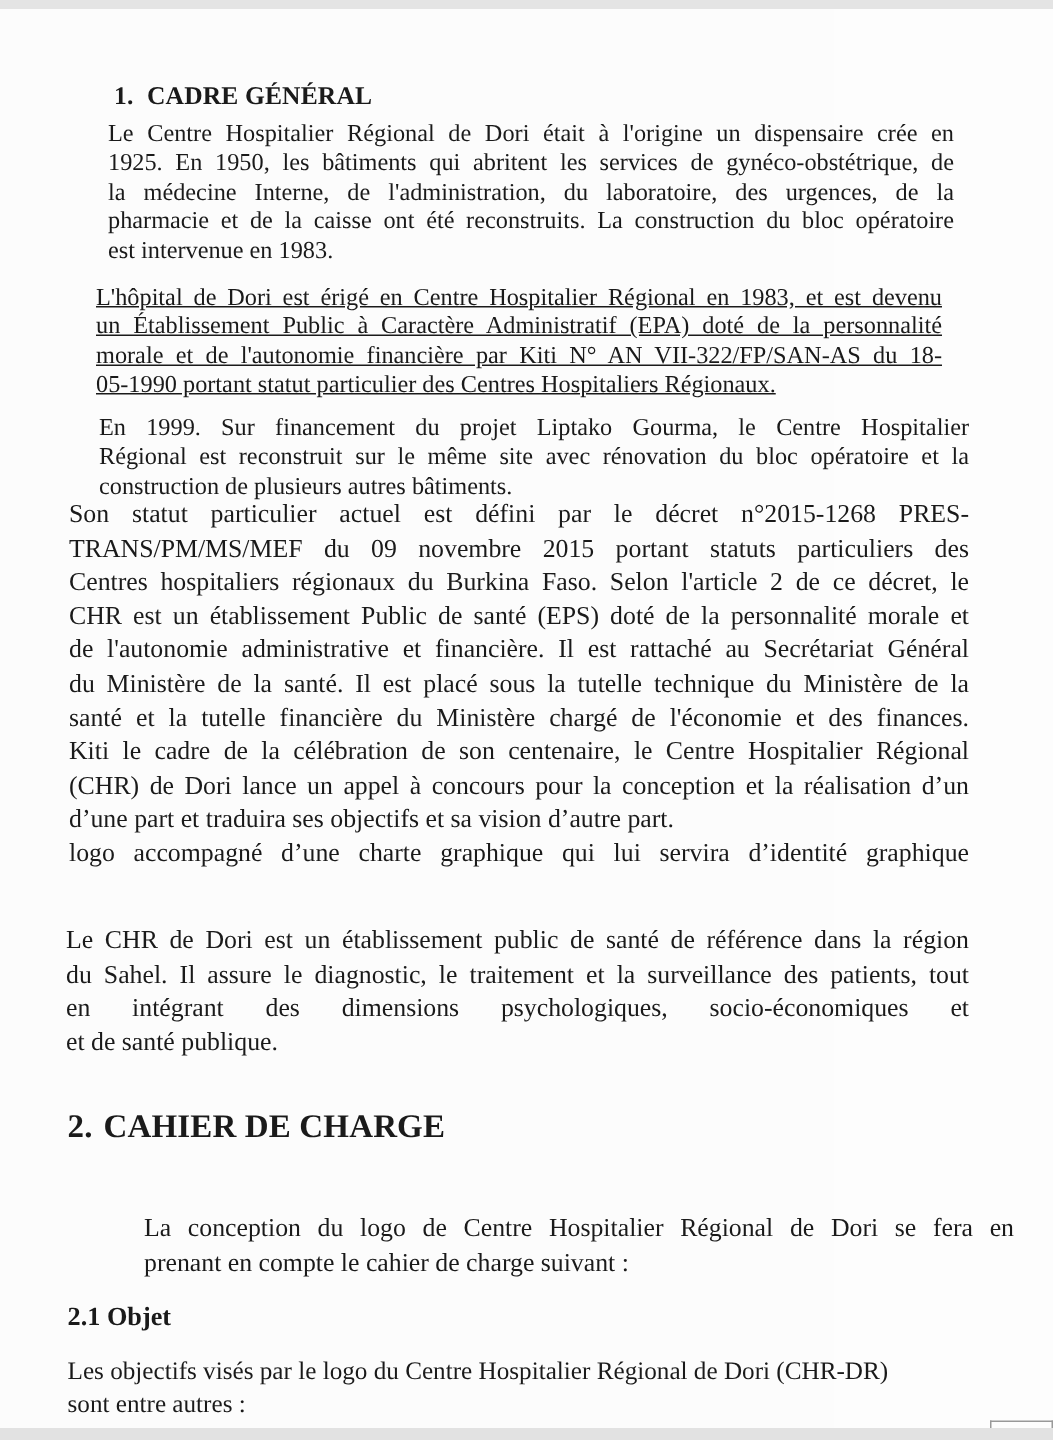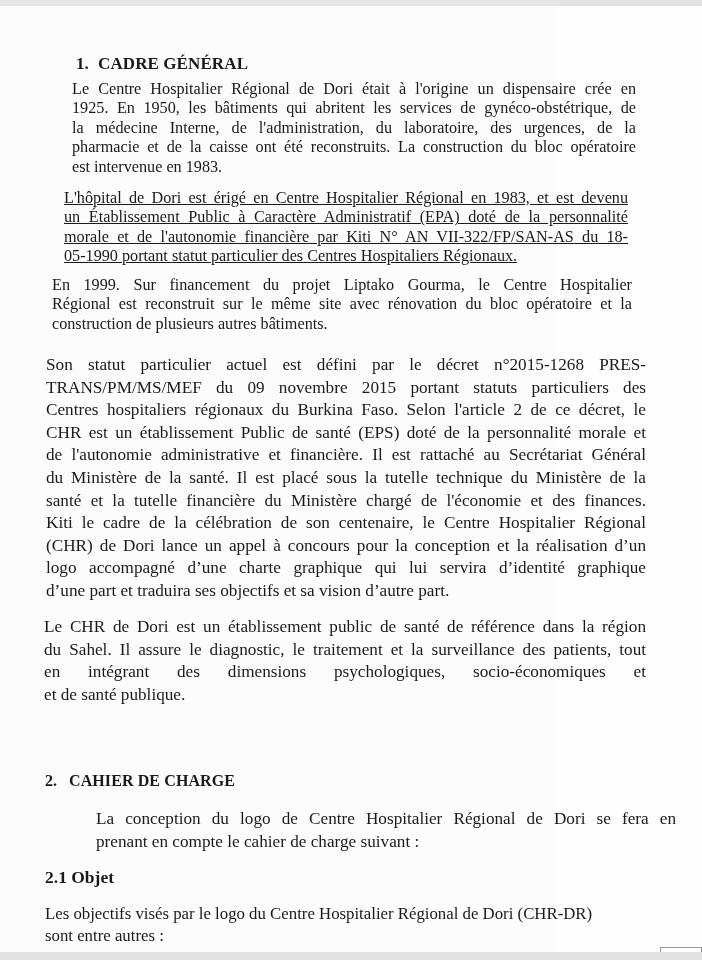--- a/index.html
+++ b/index.html
@@ -94,48 +94,48 @@
     <span class="ln last">est intervenue en 1983.</span>
   </div>
 
   <div class="para" style="left:64px; top:183px; width:564px;text-decoration:underline;">
     <span class="ln">L'hôpital de Dori est érigé en Centre Hospitalier Régional en 1983, et est devenu</span>
     <span class="ln">un Établissement Public à Caractère Administratif (EPA) doté de la personnalité</span>
     <span class="ln">morale et de l'autonomie financière par Kiti N° AN VII-322/FP/SAN-AS du 18-</span>
     <span class="ln last">05-1990 portant statut particulier des Centres Hospitaliers Régionaux.</span>
   </div>
 
-  <div class="para" style="left:52px; top:270px; width:580px;">
+  <div class="para" style="left:66px; top:270px; width:580px;">
     <span class="ln">En 1999. Sur financement du projet Liptako Gourma, le Centre Hospitalier</span>
     <span class="ln">Régional est reconstruit sur le même site avec rénovation du bloc opératoire et la</span>
     <span class="ln last">construction de plusieurs autres bâtiments.</span>
   </div>
 
-  <div class="para big" style="left:46px; top:348px; width:600px;">
+  <div class="para big" style="left:46px; top:326px; width:600px;">
     <span class="ln">Son statut particulier actuel est défini par le décret n°2015-1268 PRES-</span>
     <span class="ln">TRANS/PM/MS/MEF du 09 novembre 2015 portant statuts particuliers des</span>
     <span class="ln">Centres hospitaliers régionaux du Burkina Faso. Selon l'article 2 de ce décret, le</span>
     <span class="ln">CHR est un établissement Public de santé (EPS) doté de la personnalité morale et</span>
     <span class="ln">de l'autonomie administrative et financière. Il est rattaché au Secrétariat Général</span>
     <span class="ln">du Ministère de la santé. Il est placé sous la tutelle technique du Ministère de la</span>
     <span class="ln">santé et la tutelle financière du Ministère chargé de l'économie et des finances.</span>
     <span class="ln">Kiti le cadre de la célébration de son centenaire, le Centre Hospitalier Régional</span>
     <span class="ln">(CHR) de Dori lance un appel à concours pour la conception et la réalisation d’un</span>
+    <span class="ln last">d’une part et traduira ses objectifs et sa vision d’autre part.</span>
     <span class="ln">logo accompagné d’une charte graphique qui lui servira d’identité graphique</span>
-    <span class="ln last">d’une part et traduira ses objectifs et sa vision d’autre part.</span>
   </div>
 
   <div class="para big" style="left:44px; top:610px; width:602px;">
     <span class="ln">Le CHR de Dori est un établissement public de santé de référence dans la région</span>
     <span class="ln">du Sahel. Il assure le diagnostic, le traitement et la surveillance des patients, tout</span>
     <span class="ln">en intégrant des dimensions psychologiques, socio-économiques et</span>
     <span class="ln last">et de santé publique.</span>
   </div>
 
-  <div class="h1" style="left:45px; top:766px; font-size:16px;">
+  <div class="h1" style="left:45px; top:732px; font-size:22px;">
     <span class="num" style="width:24px;">2.</span><span>CAHIER DE CHARGE</span>
   </div>
 
   <div class="para big" style="left:68px; top:802px; width:580px;margin-left:28px;">
     <span class="ln">La conception du logo de Centre Hospitalier Régional de Dori se fera en</span>
     <span class="ln last">prenant en compte le cahier de charge suivant :</span>
   </div>
 
   <div class="h2" style="left:45px; top:861px;">2.1 Objet</div>
 

